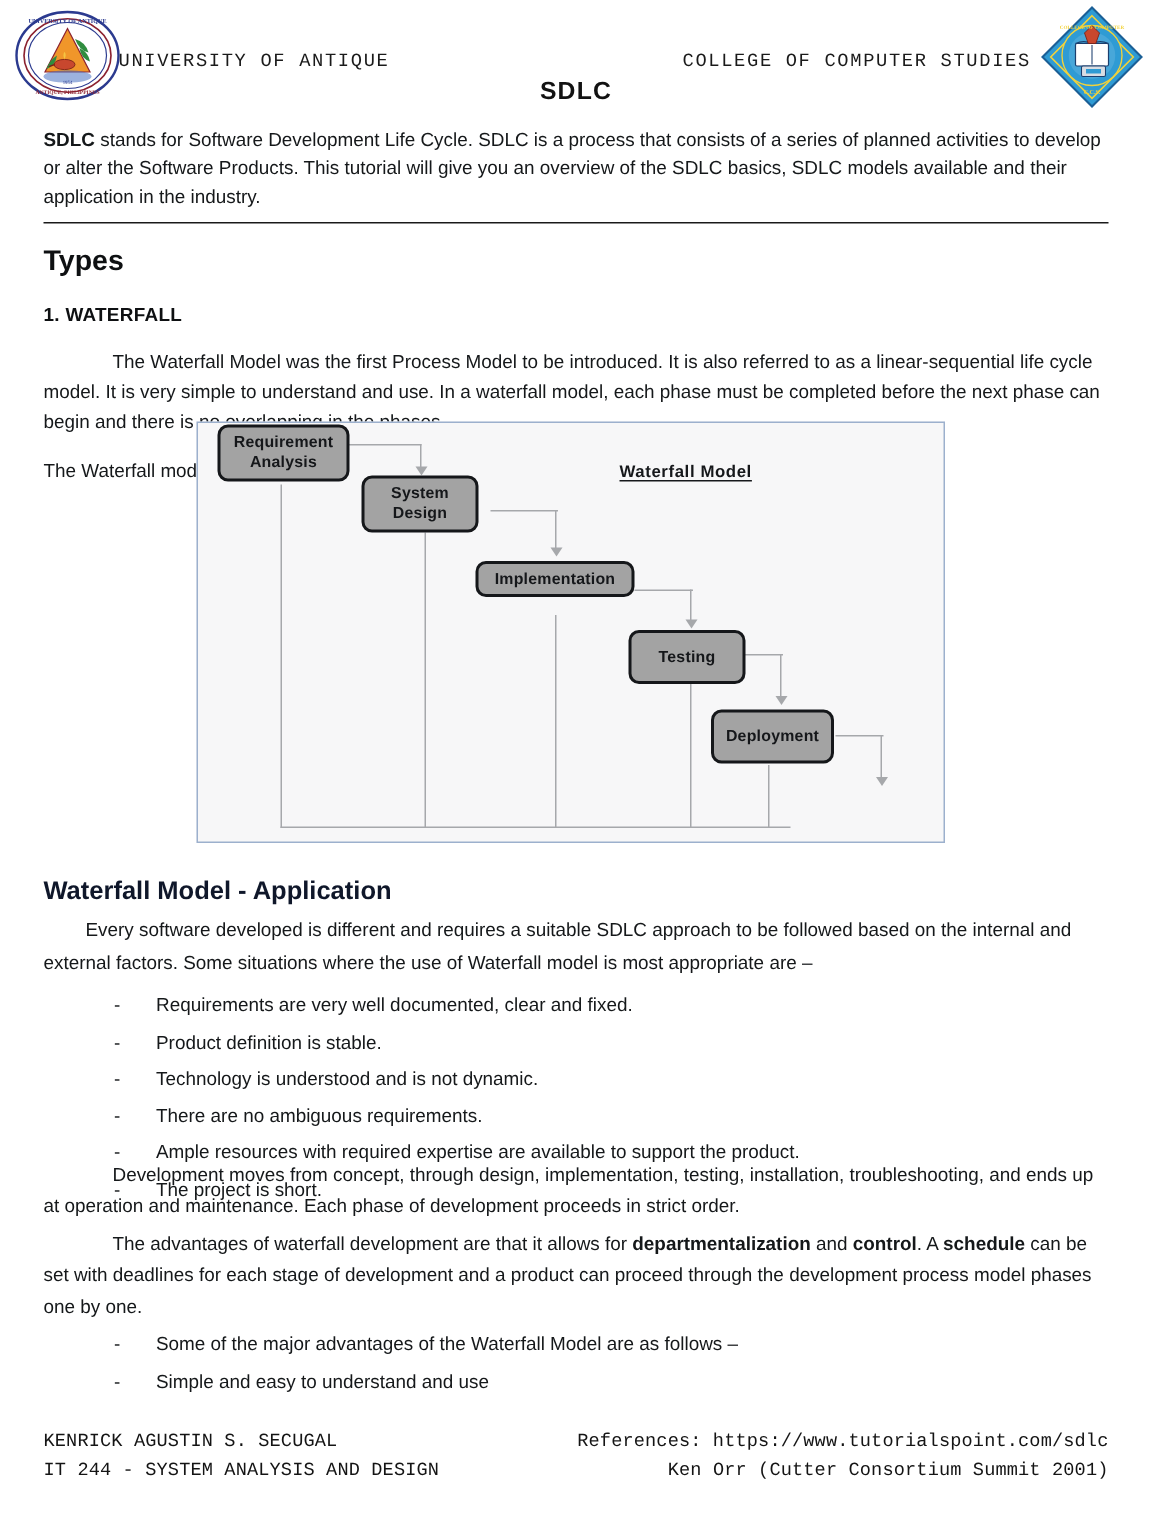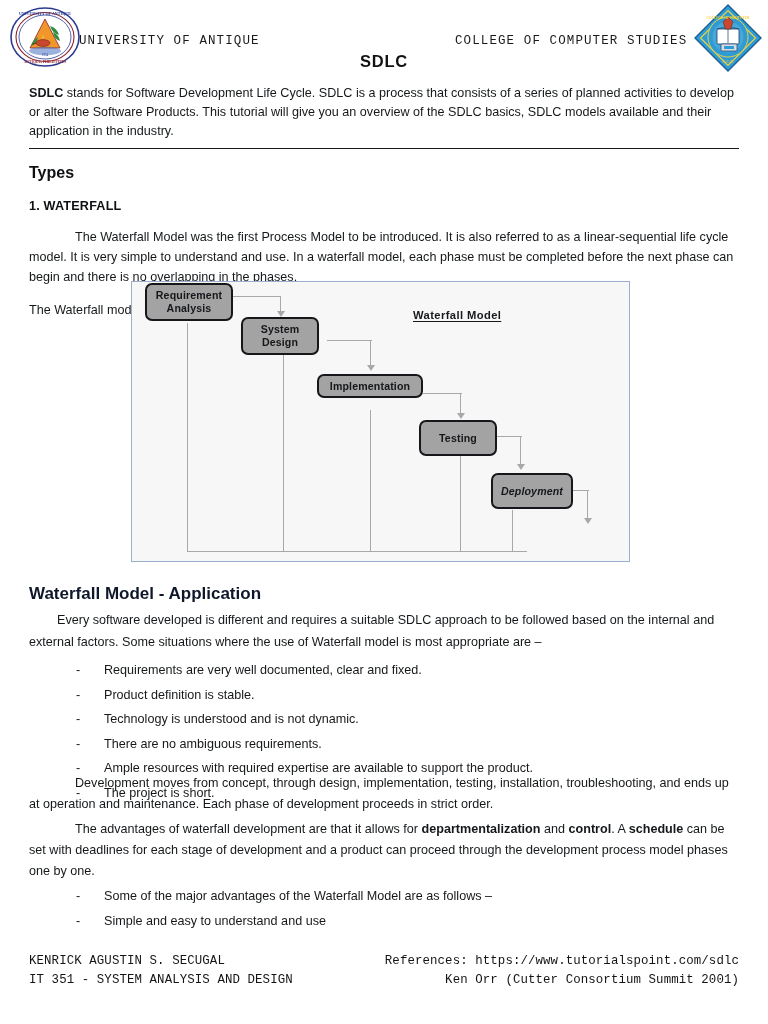--- a/index.html
+++ b/index.html
@@ -83,21 +83,21 @@
     text-align: left;
   }
   .para.intro { width: 706px; }
   .rule {
     border: none;
     border-top: 1.4px solid #1a1a1a;
     margin: 6px 0 0 0;
     width: 710px;
   }
   .h-types {
-    font-size: 16px;
+    font-size: 19px;
     font-weight: bold;
     margin: 15px 0 0 0;
     color: #0e1012;
   }
   .h-waterfall {
     font-size: 12.6px;
     font-weight: bold;
     margin: 17px 0 0 0;
     letter-spacing: 0.2px;
     color: #0e1012;
@@ -311,21 +311,21 @@
     </div>
 
     <div class="wf-box" style="left:186px; top:93px; width:106px; height:24px;">
       <span>Implementation</span>
     </div>
 
     <div class="wf-box" style="left:288px; top:139px; width:78px; height:36px;">
       <span>Testing</span>
     </div>
 
-    <div class="wf-box" style="left:360px; top:192px; width:82px; height:36px;font-style:italic;">
+    <div class="wf-box" style="left:343px; top:192px; width:82px; height:36px;">
       <span>Deployment</span>
     </div>
 
   </div>
 
   <div class="sec" style="top:584px;">
     <div class="h-sub">Waterfall Model - Application</div>
     <p class="p-sp" style="text-indent:28px;">Every software developed is different and requires a suitable SDLC approach to be followed based on the internal and external factors. Some situations where the use of Waterfall model is most appropriate are –</p>
     <ul class="bullets">
       <li><span class="dash">-</span><span>Requirements are very well documented, clear and fixed.</span></li>
@@ -345,18 +345,18 @@
       <li><span class="dash">-</span><span>Simple and easy to understand and use</span></li>
     </ul>
   </div>
 
   <div class="footer">
     <div class="footer-row">
       <span class="f-left">KENRICK AGUSTIN S. SECUGAL</span>
       <span class="f-right">References: https://www.tutorialspoint.com/sdlc</span>
     </div>
     <div class="footer-row">
-      <span class="f-left">IT 351 - SYSTEM ANALYSIS AND DESIGN</span>
+      <span class="f-left">IT 244 - SYSTEM ANALYSIS AND DESIGN</span>
       <span class="f-right">Ken Orr (Cutter Consortium Summit 2001)</span>
     </div>
   </div>
 
 </div>
 
 </body></html>

